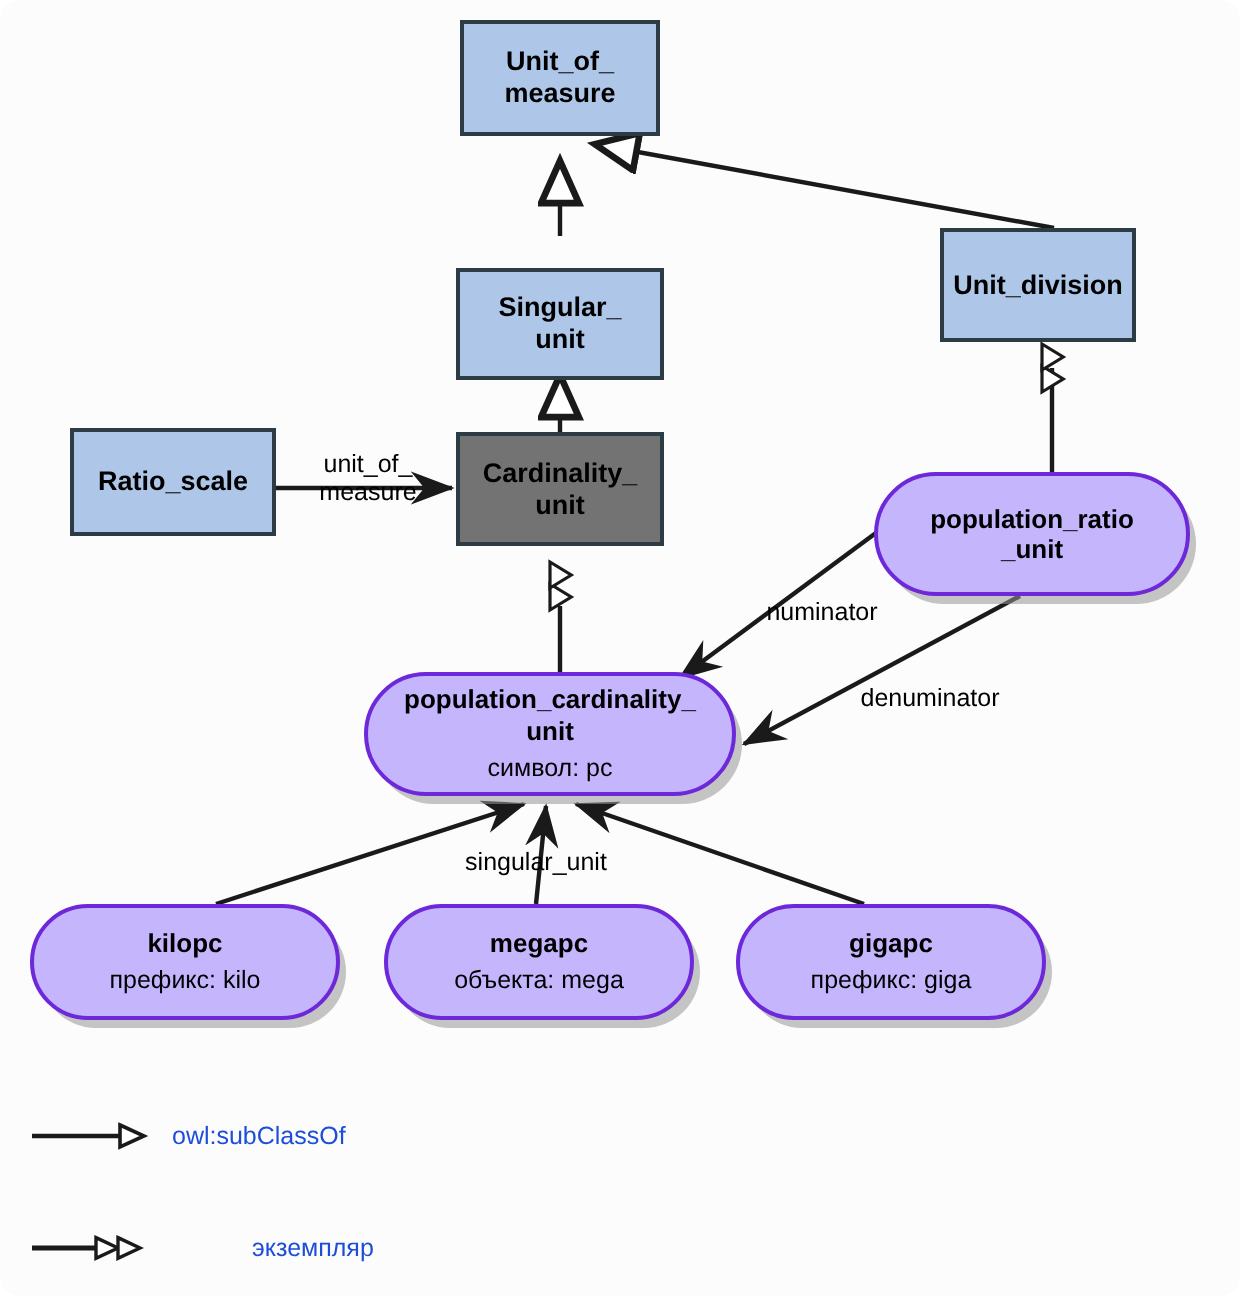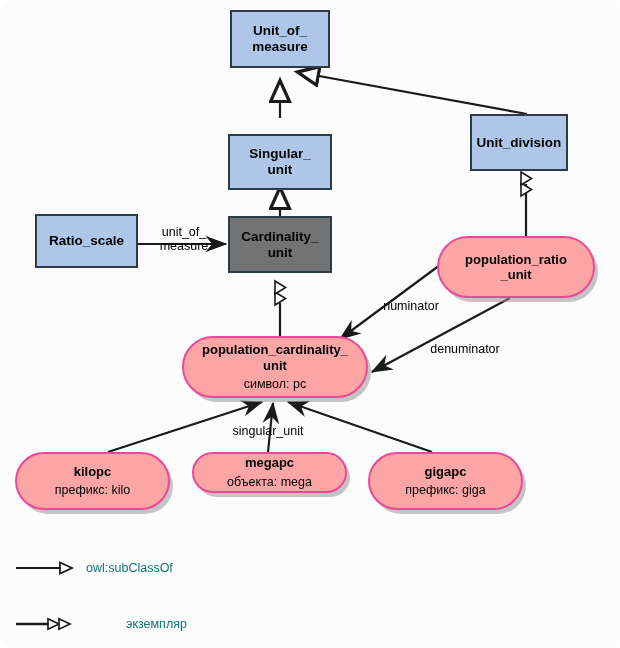--- a/index.html
+++ b/index.html
@@ -40,22 +40,22 @@
     border: 2px solid #2d3b45;
     background: #aec7e8;
     font-weight: bold;
     font-size: 13.5px;
     line-height: 1.15;
   }
   .node-class.teal {
     background: #737373;
   }
   .node-inst {
-    border: 2px solid #ec4899;
-    background: #fca5a5;
+    border: 2px solid #6d28d9;
+    background: #c4b5fd;
     border-radius: 40px;
     box-shadow: 4px 5px 0 -1px rgba(150,150,150,0.55);
     font-size: 13px;
     line-height: 1.18;
   }
   .node-title {
     font-weight: bold;
     white-space: pre-line;
   }
   .node-sub {
@@ -71,21 +71,21 @@
     text-align: center;
     line-height: 1.15;
     z-index: 6;
     background: transparent;
   }
   .legend-row {
     position: absolute;
     display: flex;
     align-items: center;
     font-size: 12.5px;
-    color: #0f766e;
+    color: #1d4ed8;
   }
   .legend-text {
     margin-left: 10px;
   }
   .legend-ico {
     width: 62px;
     height: 16px;
     display: block;
   }
 </style>
@@ -196,21 +196,21 @@
     <div class="node-title">population_cardinality_
 unit</div>
     <div class="node-sub">символ: pc</div>
   </div>
 
   <div class="node node-inst" style="left:15px; top:452px; width:155px; height:58px;">
     <div class="node-title">kilopc</div>
     <div class="node-sub">префикс: kilo</div>
   </div>
 
-  <div class="node node-inst" style="left:192px; top:452px; width:155px; height:41px;">
+  <div class="node node-inst" style="left:192px; top:452px; width:155px; height:58px;">
     <div class="node-title">megapc</div>
     <div class="node-sub">объекта: mega</div>
   </div>
 
   <div class="node node-inst" style="left:368px; top:452px; width:155px; height:58px;">
     <div class="node-title">gigapc</div>
     <div class="node-sub">префикс: giga</div>
   </div>
 
   <div class="edge-label" style="left:152px; top:225px; width:64px;">unit_of_

